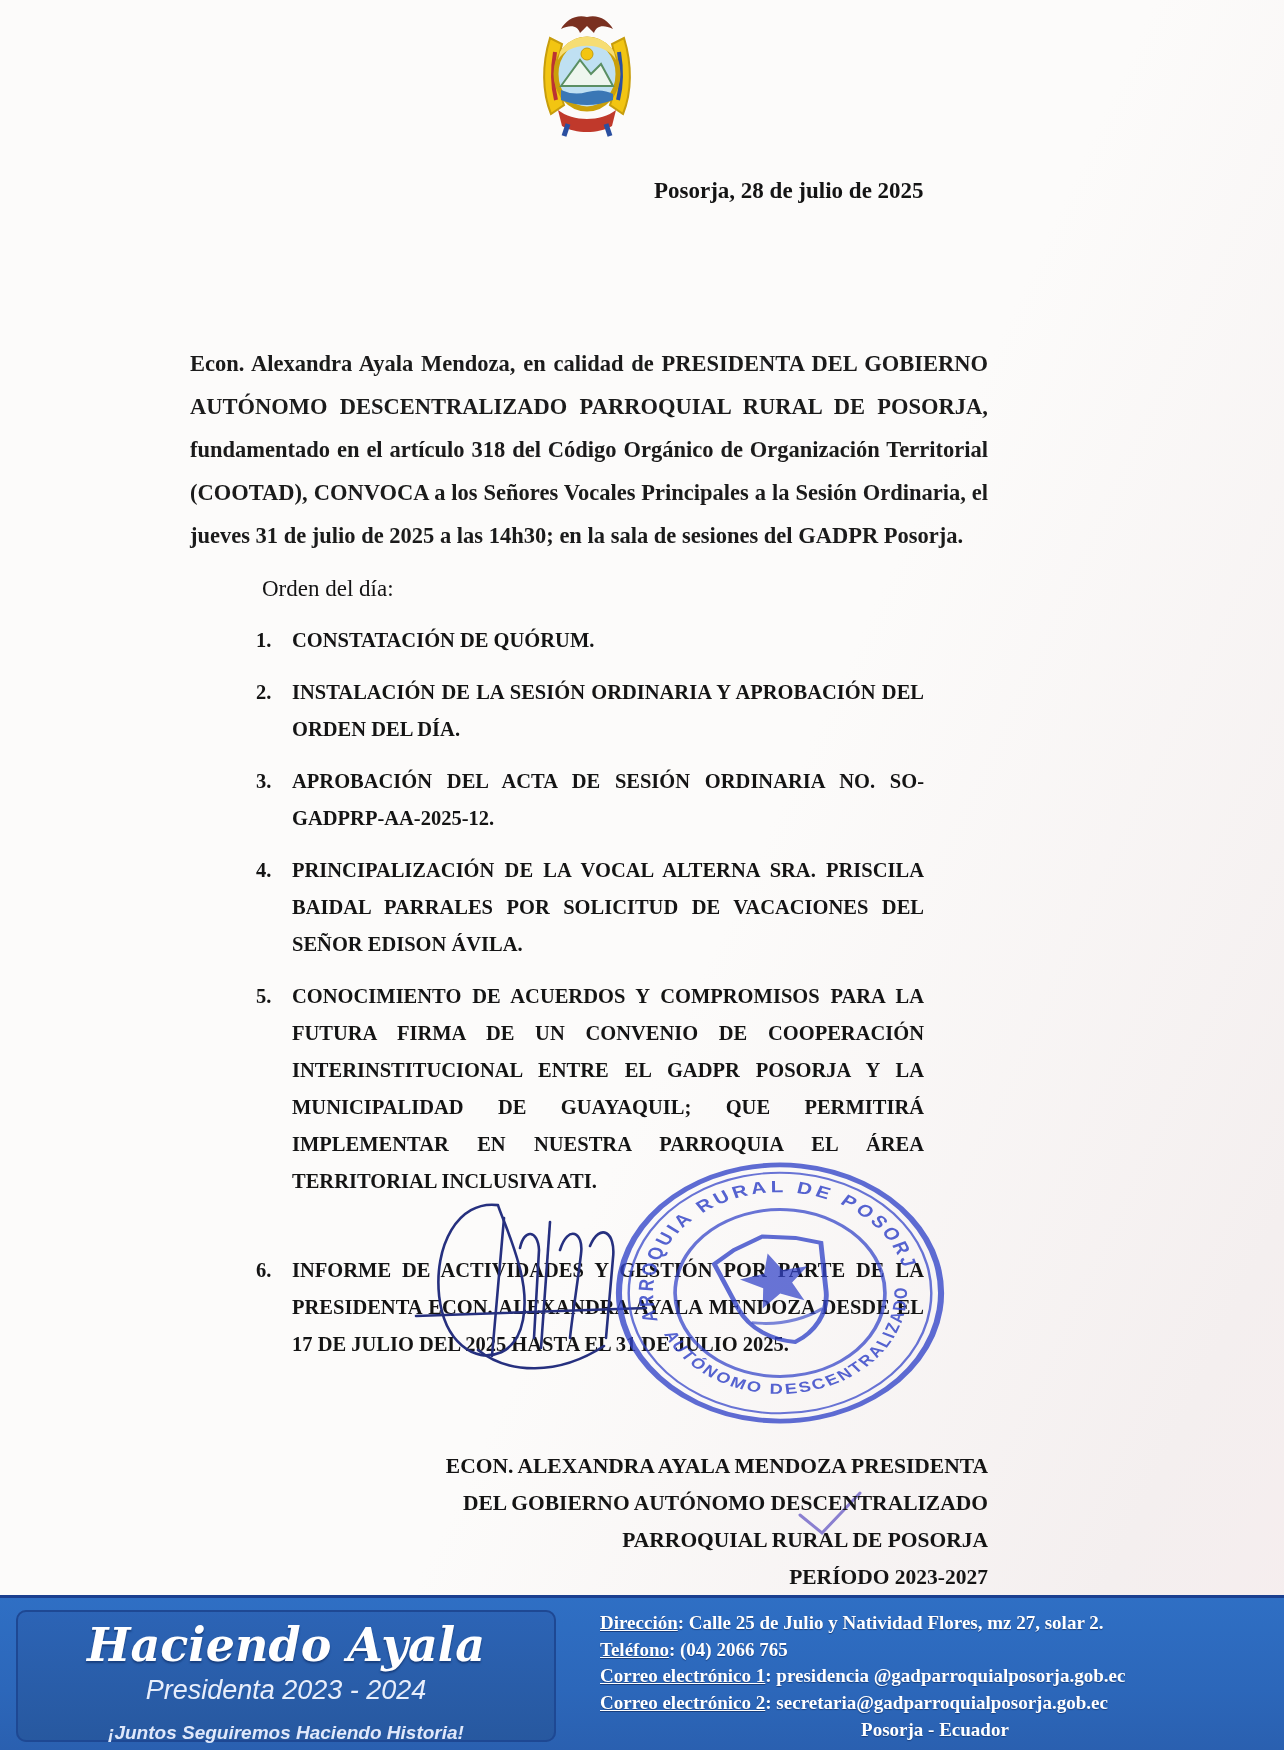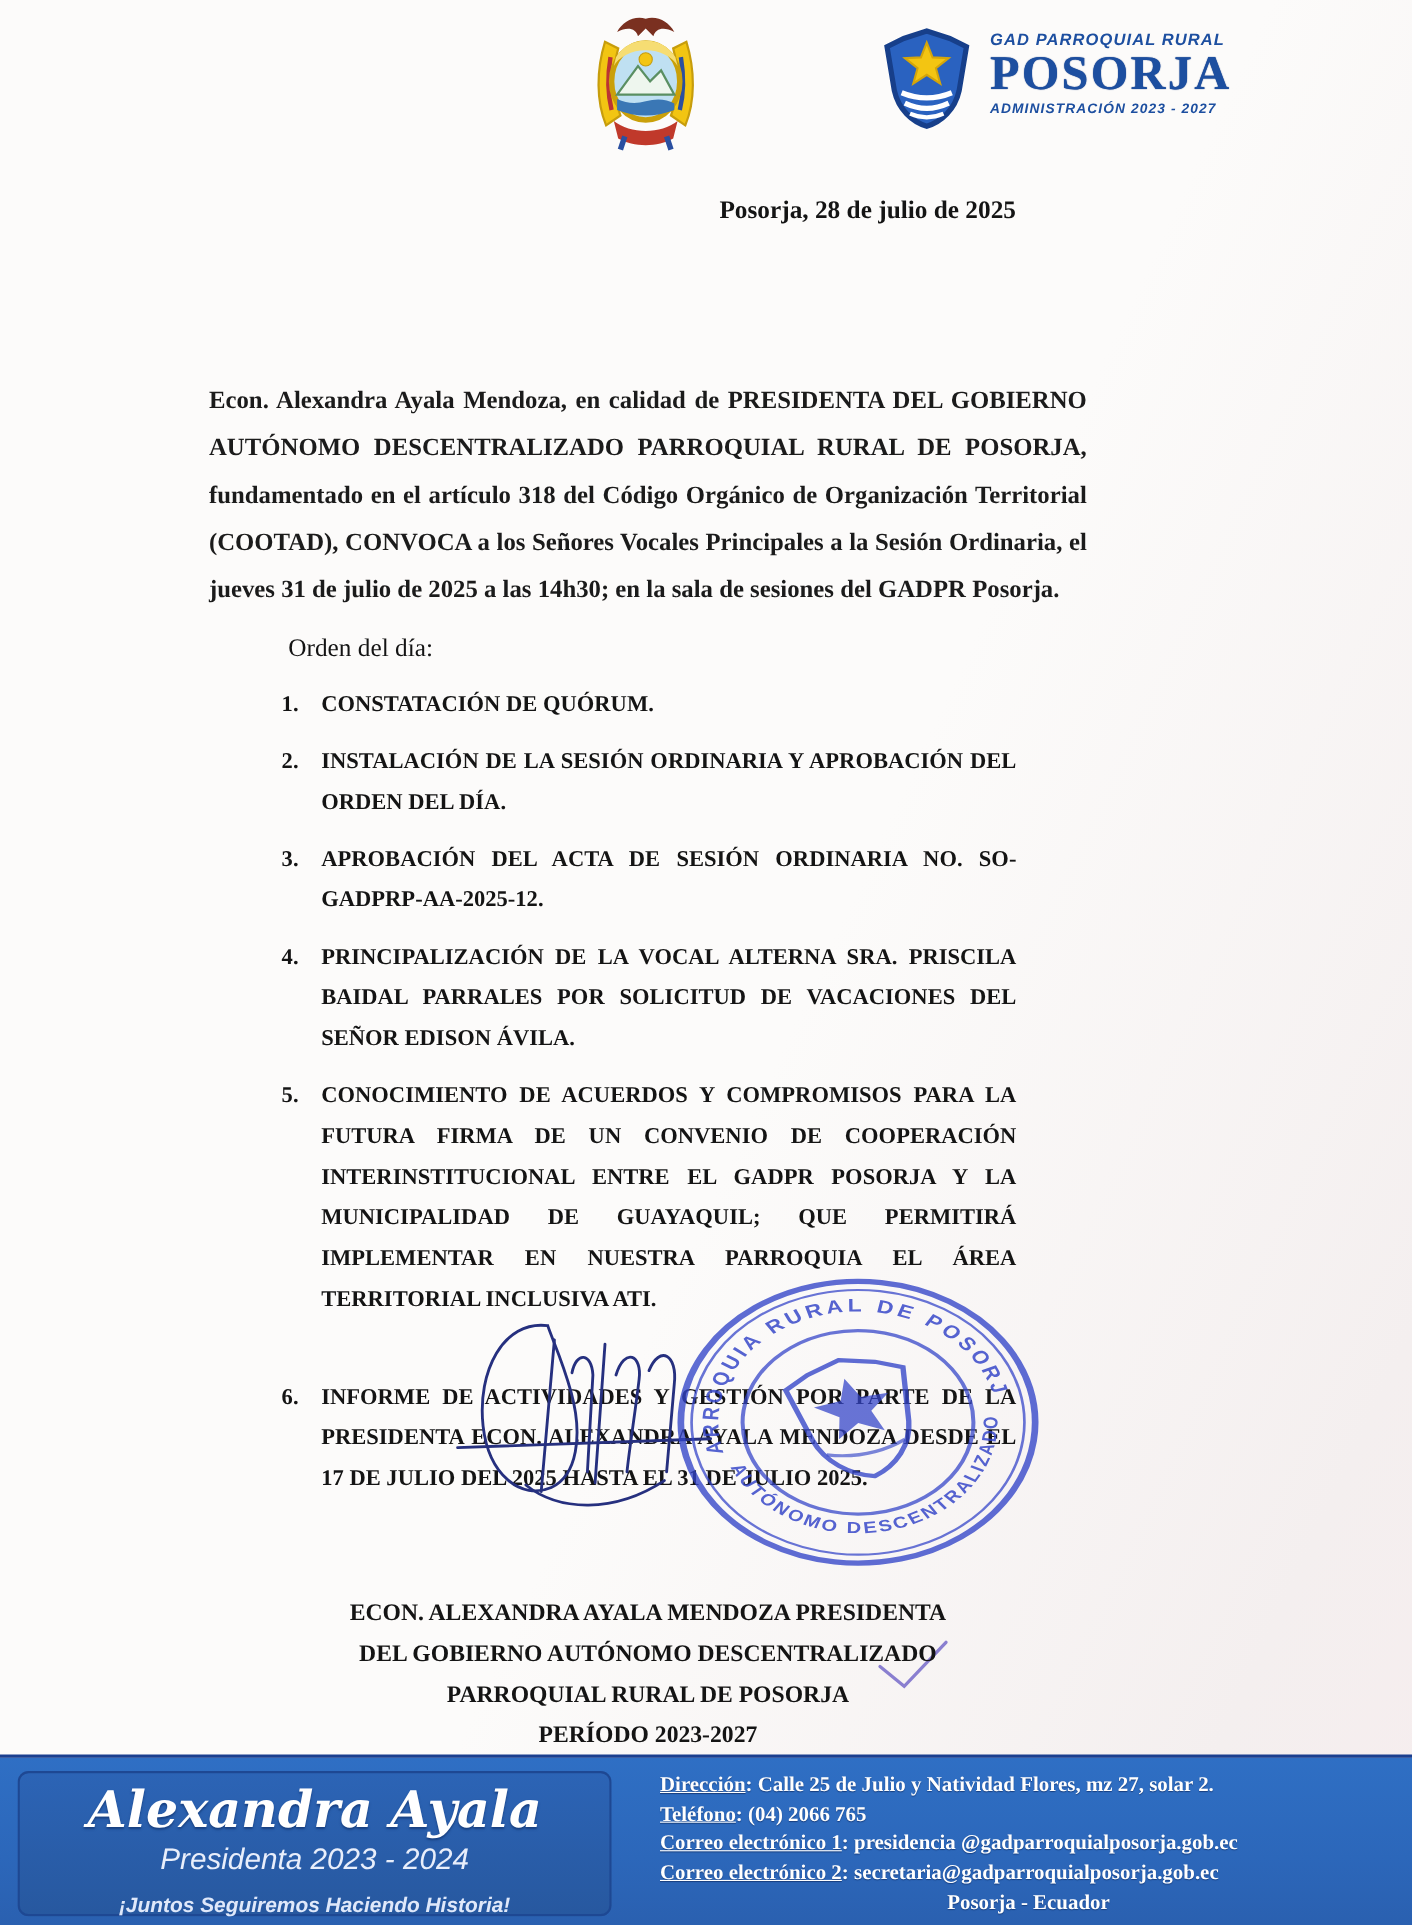--- a/index.html
+++ b/index.html
@@ -30,21 +30,21 @@
   .agenda{position:absolute;left:256px;top:622px;width:668px;}
   .agenda-item{display:flex;margin-bottom:15px;font-size:20.5px;line-height:37px;
                font-weight:bold;color:#141414;}
   .agenda-item .num{flex:0 0 36px;}
   .agenda-item .txt{flex:1;text-align:justify;}
   .gap-before{margin-top:52px;}
   
   .signature{position:absolute;left:408px;top:1188px;width:260px;height:200px;}
   .stamp{position:absolute;left:600px;top:1148px;width:360px;height:290px;opacity:.92;}
   .inkmark{position:absolute;left:790px;top:1485px;width:80px;height:60px;}
-  .sigblock{position:absolute;left:190px;top:1448px;width:798px;text-align:center;
+  .sigblock{position:absolute;left:190px;top:1448px;width:798px;text-align:right;
             font-size:21.5px;line-height:37px;font-weight:bold;color:#141414;}
   
   .footer{position:absolute;left:0;top:1595px;width:1284px;height:155px;
           background:linear-gradient(180deg,#2f6fc4 0%,#2c67ba 60%,#2a60b0 100%);
           border-top:3px solid #1b3f8f;box-sizing:border-box;}
   .footer-left{position:absolute;left:16px;top:12px;width:540px;height:132px;
           background:linear-gradient(180deg,#2c64b6,#27589f);border-radius:10px;
           text-align:center;color:#fff;box-shadow:0 0 0 2px #1e4893 inset;}
   .f-name{font-family:"DejaVu Serif",serif;font-style:italic;font-weight:bold;font-size:46px;
           line-height:58px;margin-top:6px;text-shadow:0 2px 2px #173e7e;}
@@ -70,34 +70,20 @@
     <path d="M91 40 C94 58 94 72 90 88" stroke="#2a4fa0" stroke-width="4" fill="none"></path>
     <ellipse cx="59" cy="62" rx="31" ry="35" fill="#bfe0f2" stroke="#caa00a" stroke-width="5"></ellipse>
     <path d="M30 48 A31 22 0 0 1 88 48 L86 40 A31 30 0 0 0 32 40 Z" fill="#f6dd73"></path>
     <circle cx="59" cy="42" r="6" fill="#f3c512" stroke="#c79d0c"></circle>
     <path d="M33 74 L52 48 L63 62 L73 52 L85 74 Z" fill="#eef6ee" stroke="#5a8f62" stroke-width="2"></path>
     <path d="M33 78 Q46 84 59 80 Q74 76 85 82 L85 88 Q59 98 33 88 Z" fill="#3a77b5"></path>
     <path d="M30 98 C45 110 73 110 88 98 L84 114 C70 122 48 122 34 114 Z" fill="#c0392b"></path>
     <path d="M40 112 L36 124 M78 112 L82 124" stroke="#2a4fa0" stroke-width="5"></path>
   </svg>
 
-  <div class="logo">
-    <svg class="logo-shield" viewBox="0 0 100 100">
-      <path d="M50 5 L72 12 L88 20 L81 62 C77 80 64 92 50 96 C36 92 23 80 19 62 L12 20 L28 12 Z" fill="#2a62c0" stroke="#173f8a" stroke-width="5"></path>
-      <polygon points="50,16 55.6,30.2 70.9,30.9 58.8,40.5 62.9,55.3 50,46.8 37.1,55.3 41.2,40.5 29.1,30.9 44.4,30.2" fill="#f3c512" stroke="#d4a50a" stroke-width="2"></polygon>
-      <path d="M26 64 Q50 74 74 64" stroke="#ffffff" stroke-width="5" fill="none"></path>
-      <path d="M29 74 Q50 84 71 74" stroke="#ffffff" stroke-width="5" fill="none"></path>
-      <path d="M34 84 Q50 91 66 84" stroke="#ffffff" stroke-width="4" fill="none"></path>
-    </svg>
-    <div class="logo-text">
-      <div class="logo-org">GAD PARROQUIAL RURAL</div>
-      <div class="logo-name">POSORJA</div>
-      <div class="logo-adm">ADMINISTRACIÓN 2023 - 2027</div>
-    </div>
-  </div>
 
   <div class="date">Posorja, 28 de julio de 2025</div>
 
 
   <div class="para">Econ. Alexandra Ayala Mendoza, en calidad de PRESIDENTA DEL GOBIERNO AUTÓNOMO DESCENTRALIZADO PARROQUIAL RURAL DE POSORJA, fundamentado en el artículo 318 del Código Orgánico de Organización Territorial (COOTAD), CONVOCA a los Señores Vocales Principales a la Sesión Ordinaria, el jueves 31 de julio de 2025 a las 14h30; en la sala de sesiones del GADPR Posorja.</div>
 
   <div class="orden">Orden del día:</div>
   <div class="agenda">
     <div class="agenda-item">
       <span class="num">1.</span>
@@ -167,21 +153,21 @@
 
   <div class="sigblock">
     <div>ECON. ALEXANDRA AYALA MENDOZA PRESIDENTA</div>
     <div>DEL GOBIERNO AUTÓNOMO DESCENTRALIZADO</div>
     <div>PARROQUIAL RURAL DE POSORJA</div>
     <div>PERÍODO 2023-2027</div>
   </div>
 
   <div class="footer">
     <div class="footer-left">
-      <div class="f-name">Alexandra Ayala</div>
+      <div class="f-name">Haciendo Ayala</div>
       <div class="f-role">Presidenta 2023 - 2024</div>
       <div class="f-slogan">¡Juntos Seguiremos Haciendo Historia!</div>
     </div>
     <div class="footer-contact">
       <div>
         <span class="lbl">Dirección</span><span>: Calle 25 de Julio y Natividad Flores, mz 27, solar 2.</span>
       </div>
       <div>
         <span class="lbl">Teléfono</span><span>: (04) 2066 765</span>
       </div>

